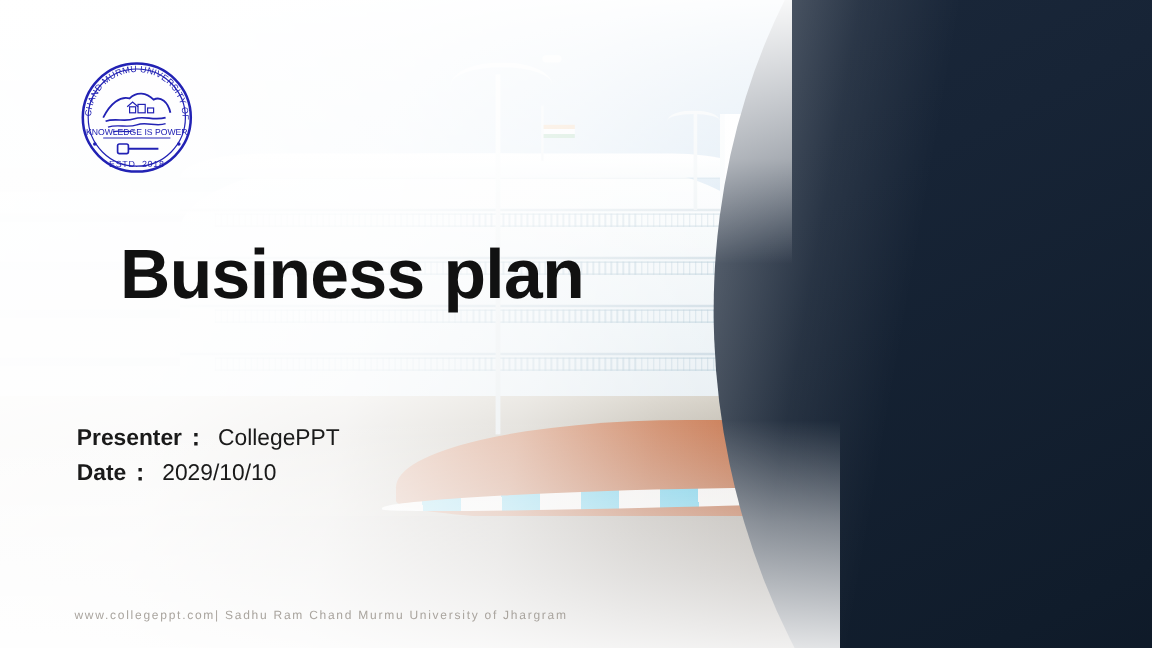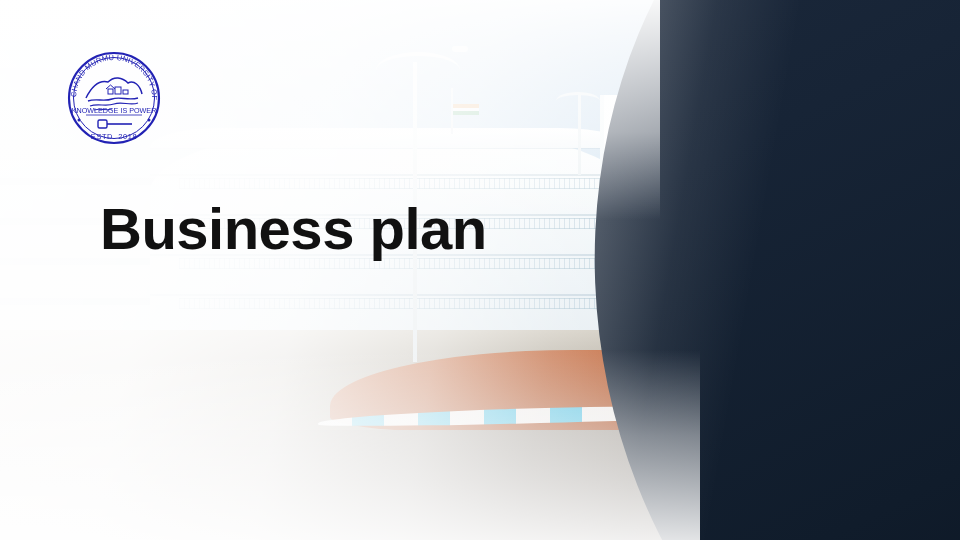--- a/index.html
+++ b/index.html
@@ -340,15 +340,24 @@
       <text fill="#2222b4" class="seal-text-curve" font-family="'Liberation Sans', sans-serif">
         <textPath href="#arcTop" startOffset="50%" text-anchor="middle">SADHU RAM CHAND MURMU UNIVERSITY OF JHARGRAM</textPath>
       </text>
       <text x="52" y="66.5" fill="#2222b4" font-size="7.2" text-anchor="middle" font-family="'Liberation Sans', sans-serif">KNOWLEDGE IS POWER</text>
       <text x="52" y="93" fill="#2222b4" font-size="7.4" text-anchor="middle" letter-spacing="0.6" font-family="'Liberation Sans', sans-serif">ESTD. 2018</text>
     </svg>
   </div>
 
   <div class="title">Business plan</div>
 
-
+  <div class="meta">
+    <div class="row">
+      <span class="lbl">Presenter</span><span class="sep">：</span><span class="val">CollegePPT</span>
+    </div>
+    <div class="row">
+      <span class="lbl">Date</span><span class="sep">：</span><span class="val">2029/10/10</span>
+    </div>
+  </div>
+
+  <div class="footer">www.collegeppt.com| Sadhu Ram Chand Murmu University of Jhargram</div>
 
 </div>
 
 </body></html>

